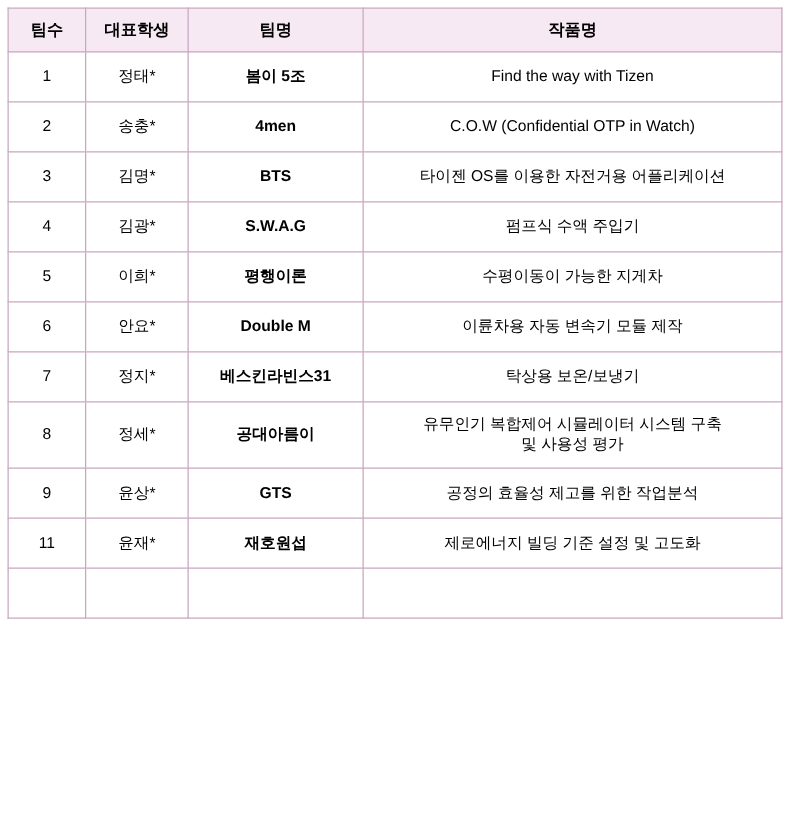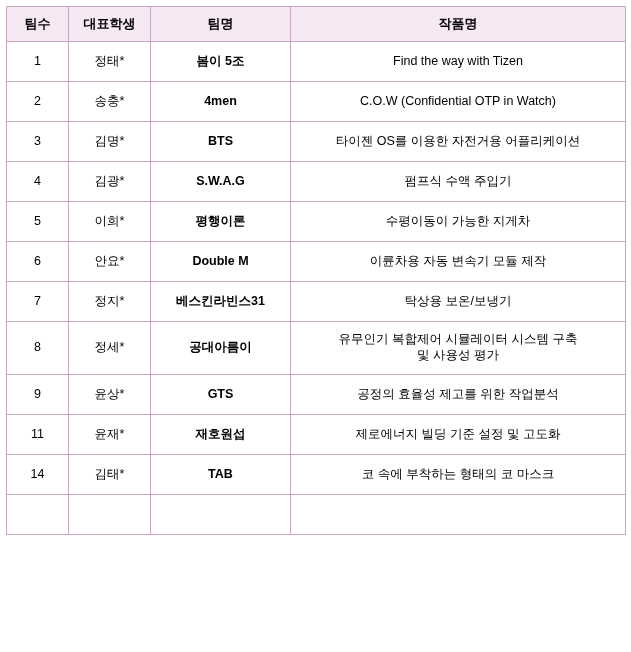--- a/index.html
+++ b/index.html
@@ -212,34 +212,20 @@
             <span class="two-line">윤재*</span>
           </td>
           <td class="team">
             <span class="two-line">재호원섭</span>
           </td>
           <td class="work">
             <span class="two-line">제로에너지 빌딩 기준 설정 및 고도화</span>
           </td>
         </tr>
         <tr class="r-std">
-          <td class="num">
-            <span class="two-line">14</span>
-          </td>
-          <td class="rep">
-            <span class="two-line">김태*</span>
-          </td>
-          <td class="team">
-            <span class="two-line">TAB</span>
-          </td>
-          <td class="work">
-            <span class="two-line">코 속에 부착하는 형태의 코 마스크</span>
-          </td>
-        </tr>
-        <tr class="r-std">
           <td class="num"></td>
           <td class="rep"></td>
           <td class="team"></td>
           <td class="work"></td>
         </tr>
       </tbody>
   </table>
 </div>
 
 </body></html>

